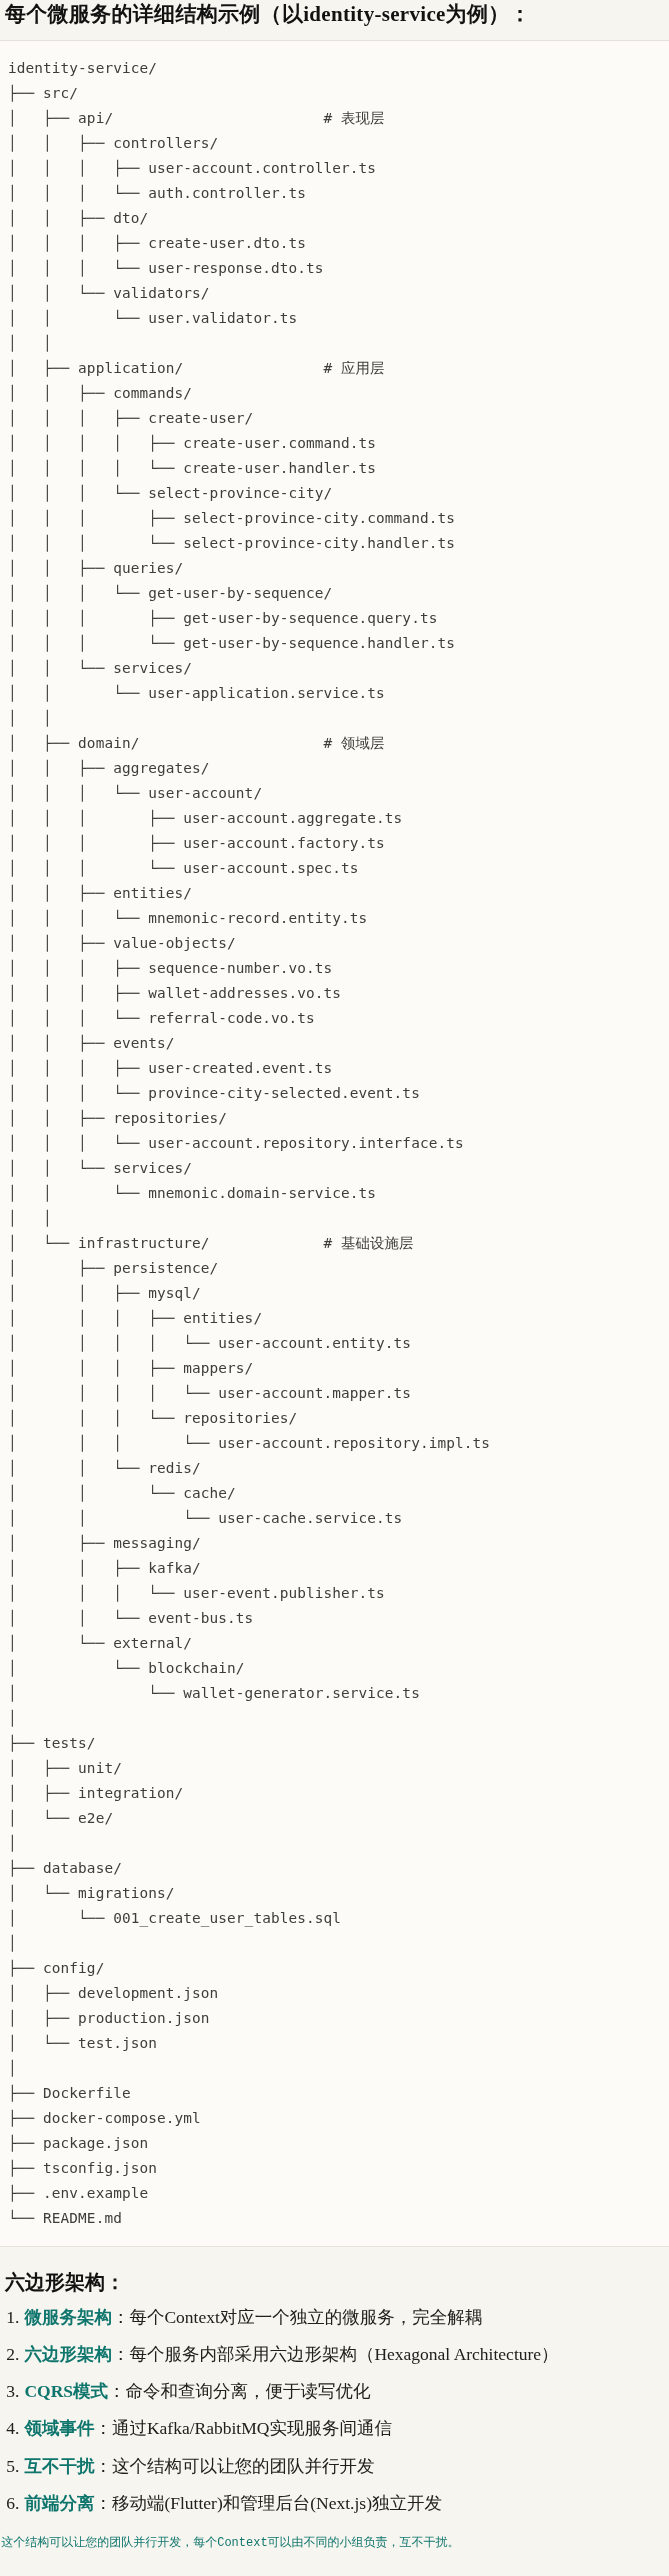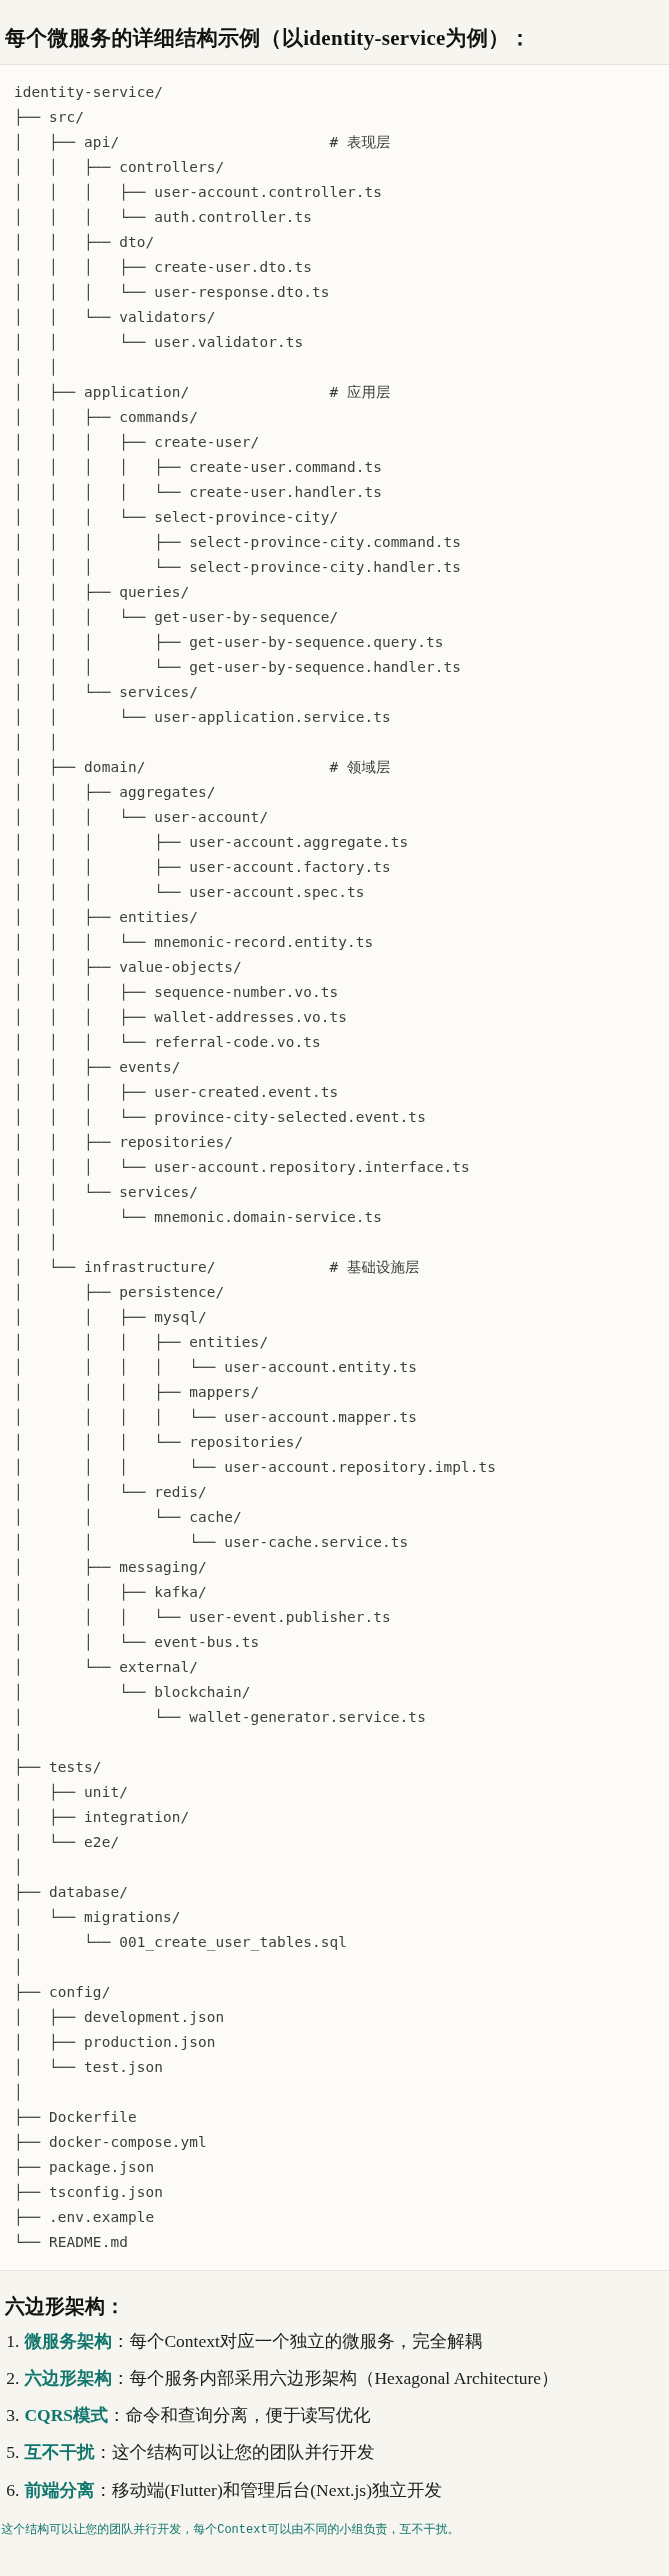--- a/index.html
+++ b/index.html
@@ -6,33 +6,33 @@
   body {
     width: 669px;
     height: 2576px;
     overflow: hidden;
     box-sizing: border-box;
     background: #f7f5ef;
     font-family: "Liberation Serif", serif;
     color: #20201d;
   }
   .page-title {
-    margin: 25px 5px 0 5px;
+    margin: 1px 5px 0 5px;
     font-size: 21px;
     line-height: 26px;
     font-weight: bold;
     color: #121211;
     letter-spacing: 0.3px;
   }
   .code-block {
     margin-top: 12.5px;
     background: #fcfbf7;
     border-top: 0.6px solid #e4e2db;
     border-bottom: 0.6px solid #e4e2db;
-    padding: 15px 10px 15px 14px;
+    padding: 15px 10px 15px 8px;
     box-sizing: border-box;
     width: 669px;
   }
   .code-block pre {
     margin: 0;
     font-family: "DejaVu Sans Mono", monospace;
     font-size: 14.4px;
     line-height: 25px;
     letter-spacing: 0.1px;
     color: #3e3e39;
@@ -160,19 +160,20 @@
 └── README.md</pre>
 </div>
 
 <div class="notes">
   <h2 class="notes-heading">六边形架构：</h2>
 
   <div class="notes-list">
     <div class="note-item"><span class="note-num">1.</span><span class="note-label">微服务架构</span><span>：每个Context对应一个独立的微服务，完全解耦</span></div>
     <div class="note-item"><span class="note-num">2.</span><span class="note-label">六边形架构</span><span>：每个服务内部采用六边形架构（Hexagonal Architecture）</span></div>
     <div class="note-item"><span class="note-num">3.</span><span class="note-label">CQRS模式</span><span>：命令和查询分离，便于读写优化</span></div>
+    <div class="note-item"><span class="note-num">4.</span><span class="note-label">领域事件</span><span>：通过Kafka/RabbitMQ实现服务间通信</span></div>
     <div class="note-item"><span class="note-num">5.</span><span class="note-label">互不干扰</span><span>：这个结构可以让您的团队并行开发</span></div>
     <div class="note-item"><span class="note-num">6.</span><span class="note-label">前端分离</span><span>：移动端(Flutter)和管理后台(Next.js)独立开发</span></div>
   </div>
 
   <p class="notes-footer">这个结构可以让您的团队并行开发，每个Context可以由不同的小组负责，互不干扰。</p>
 </div>
 
 
 </body></html>

